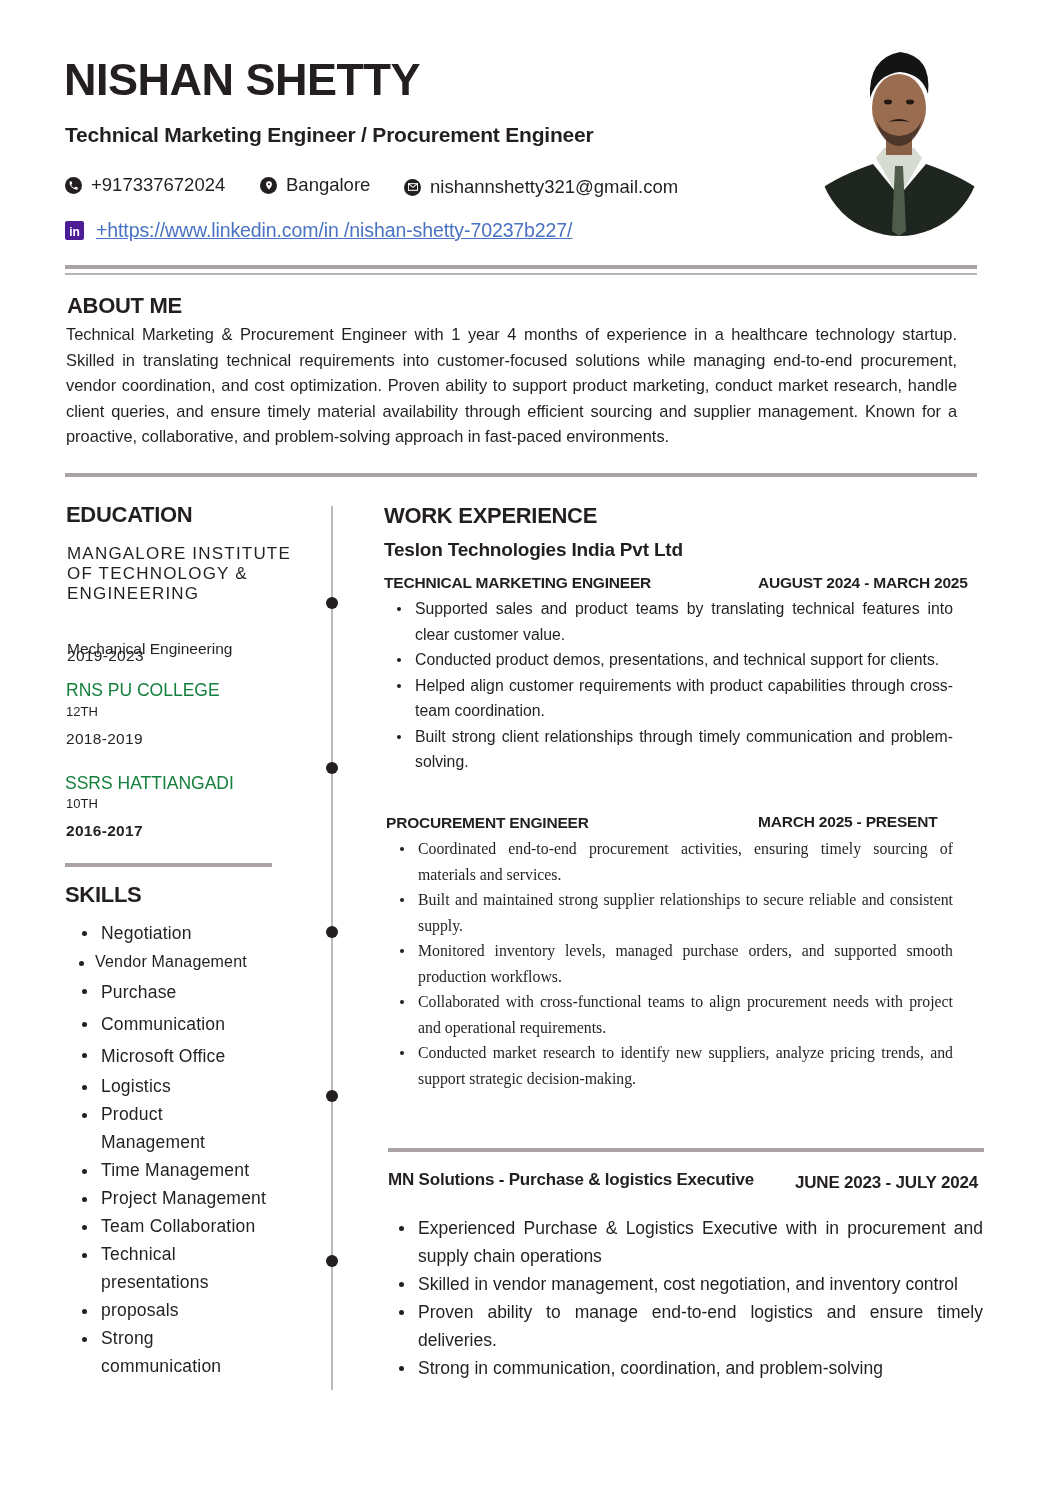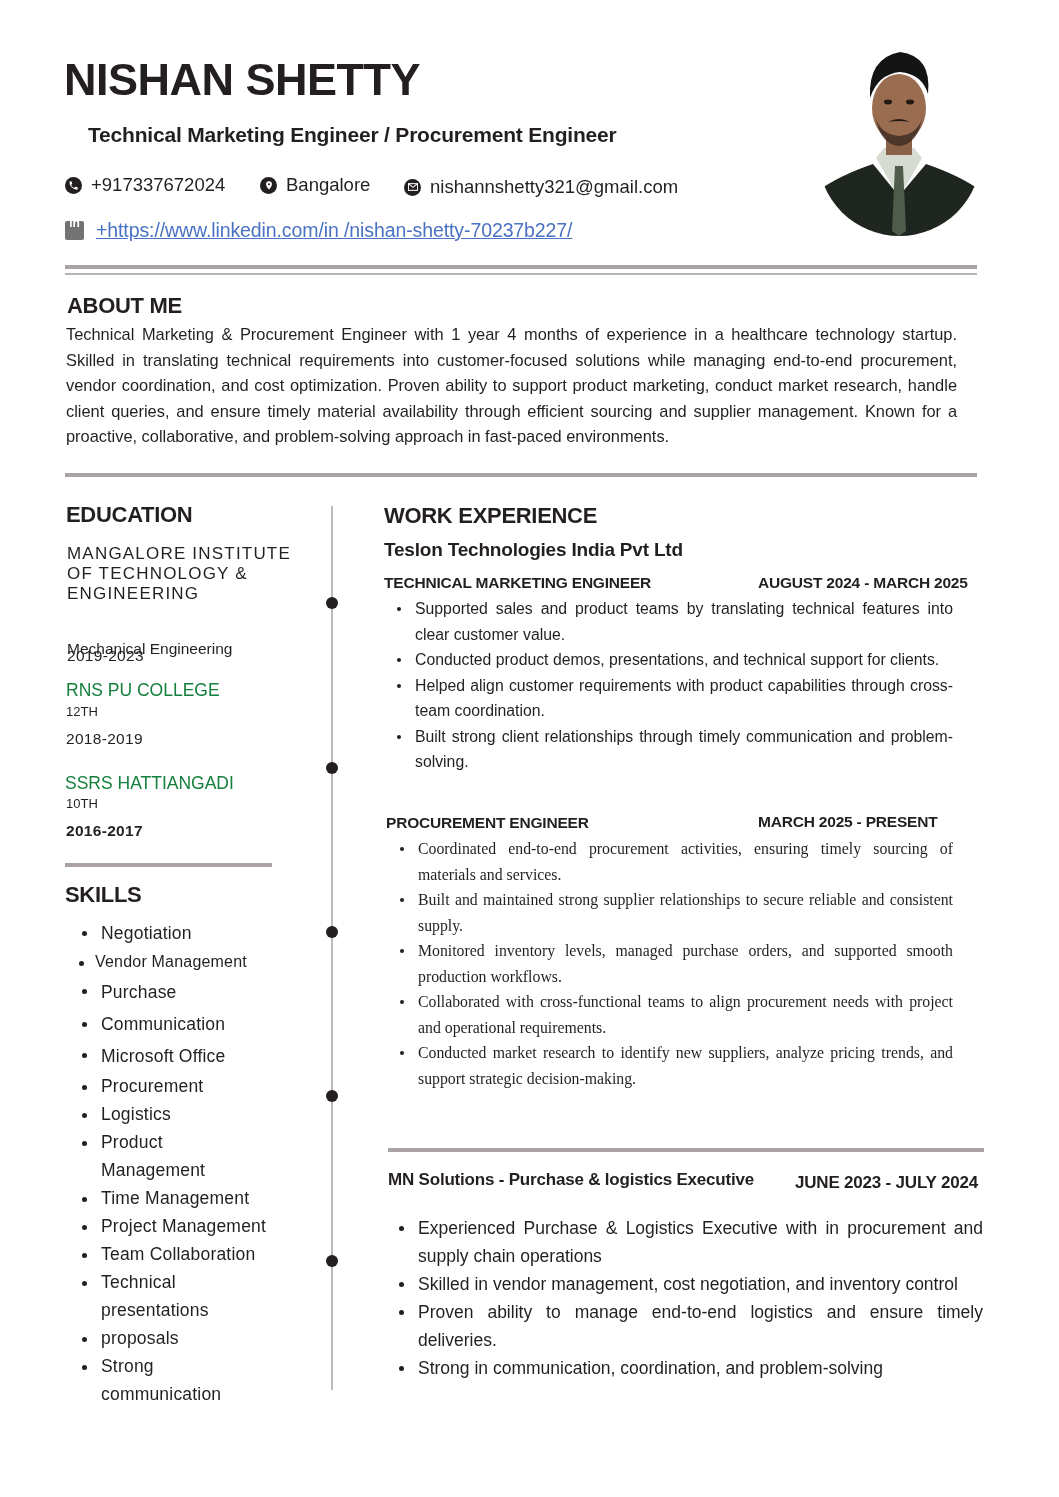--- a/index.html
+++ b/index.html
@@ -2,25 +2,25 @@
 <html><head>
 <meta charset="utf-8">
 <style>
   * { box-sizing: border-box; margin: 0; padding: 0; }
   html, body { width: 1059px; height: 1497px; background: #ffffff; }
   body { position: relative; font-family: "Liberation Sans", sans-serif; color: #231f20; overflow: hidden; }
   .abs { position: absolute; }
 
   
   .name { left: 64px; top: 54px; font-size: 45px; font-weight: bold; letter-spacing: -0.5px; color: #231f20; }
-  .subtitle { left: 65px; top: 123px; font-size: 21px; font-weight: bold; color: #231f20; letter-spacing: -0.2px; margin-left: 23px; }
+  .subtitle { left: 65px; top: 123px; font-size: 21px; font-weight: bold; color: #231f20; letter-spacing: -0.2px; }
   .contact { top: 174px; font-size: 18.5px; color: #231f20; display: flex; align-items: center; gap: 9px; white-space: nowrap; }
   .contact .ico { width: 17px; height: 17px; border-radius: 50%; background: #231f20; display: inline-flex; align-items: center; justify-content: center; }
   .linkedin { left: 65px; top: 219px; display: flex; align-items: center; gap: 12px; }
-  .li-ico { width: 19px; height: 19px; background: #737373; color: #fff; font-size: 12px; font-weight: bold; display: inline-flex; align-items: flex-end; justify-content: center; padding-bottom: 10px; border-radius: 2px; font-family: "Liberation Sans", sans-serif; text-align: center; }
+  .li-ico { width: 19px; height: 19px; background: #4c1d95; color: #fff; font-size: 12px; font-weight: bold; display: inline-flex; align-items: flex-end; justify-content: center; padding-bottom: 1px; border-radius: 2px; font-family: "Liberation Sans", sans-serif; text-align: center; }
   .li-link { font-size: 19.5px; color: #4a72c4; text-decoration: underline; letter-spacing: -0.1px; }
 
   .photo { left: 818px; top: 36px; width: 163px; height: 200px; overflow: hidden; border-radius: 0 0 82px 82px; }
 
   .rule-thick { height: 4px; background: #a9a3a4; }
   .rule-thin { height: 2px; background: #b8b3b4; }
 
   h2.sec { position: absolute; font-size: 22px; font-weight: bold; color: #231f20; letter-spacing: -0.3px; }
 
   .about-text { left: 66px; top: 322px; width: 891px; font-size: 16.4px; line-height: 25.5px; text-align: justify; color: #231f20; }
@@ -139,21 +139,20 @@
 
 <div class="abs rule-thick" style="left:65px; top:863px; width:207px;"></div>
 
 <h2 class="sec" style="left:65px; top:882px;">SKILLS</h2>
 <ul class="abs skills">
   <li style="line-height:30px;">Negotiation</li>
   <li class="sm" style="margin-left:-3px;">Vendor Management</li>
   <li style="line-height:33px;">Purchase</li>
   <li style="line-height:31px;">Communication</li>
   <li style="line-height:32px;">Microsoft Office</li>
-  <li>Procurement</li>
   <li>Logistics</li>
   <li style="width:150px;">Product Management</li>
   <li>Time Management</li>
   <li>Project Management</li>
   <li>Team Collaboration</li>
   <li style="width:150px;">Technical presentations</li>
   <li>proposals</li>
   <li style="width:150px;">Strong communication</li>
 </ul>
 

